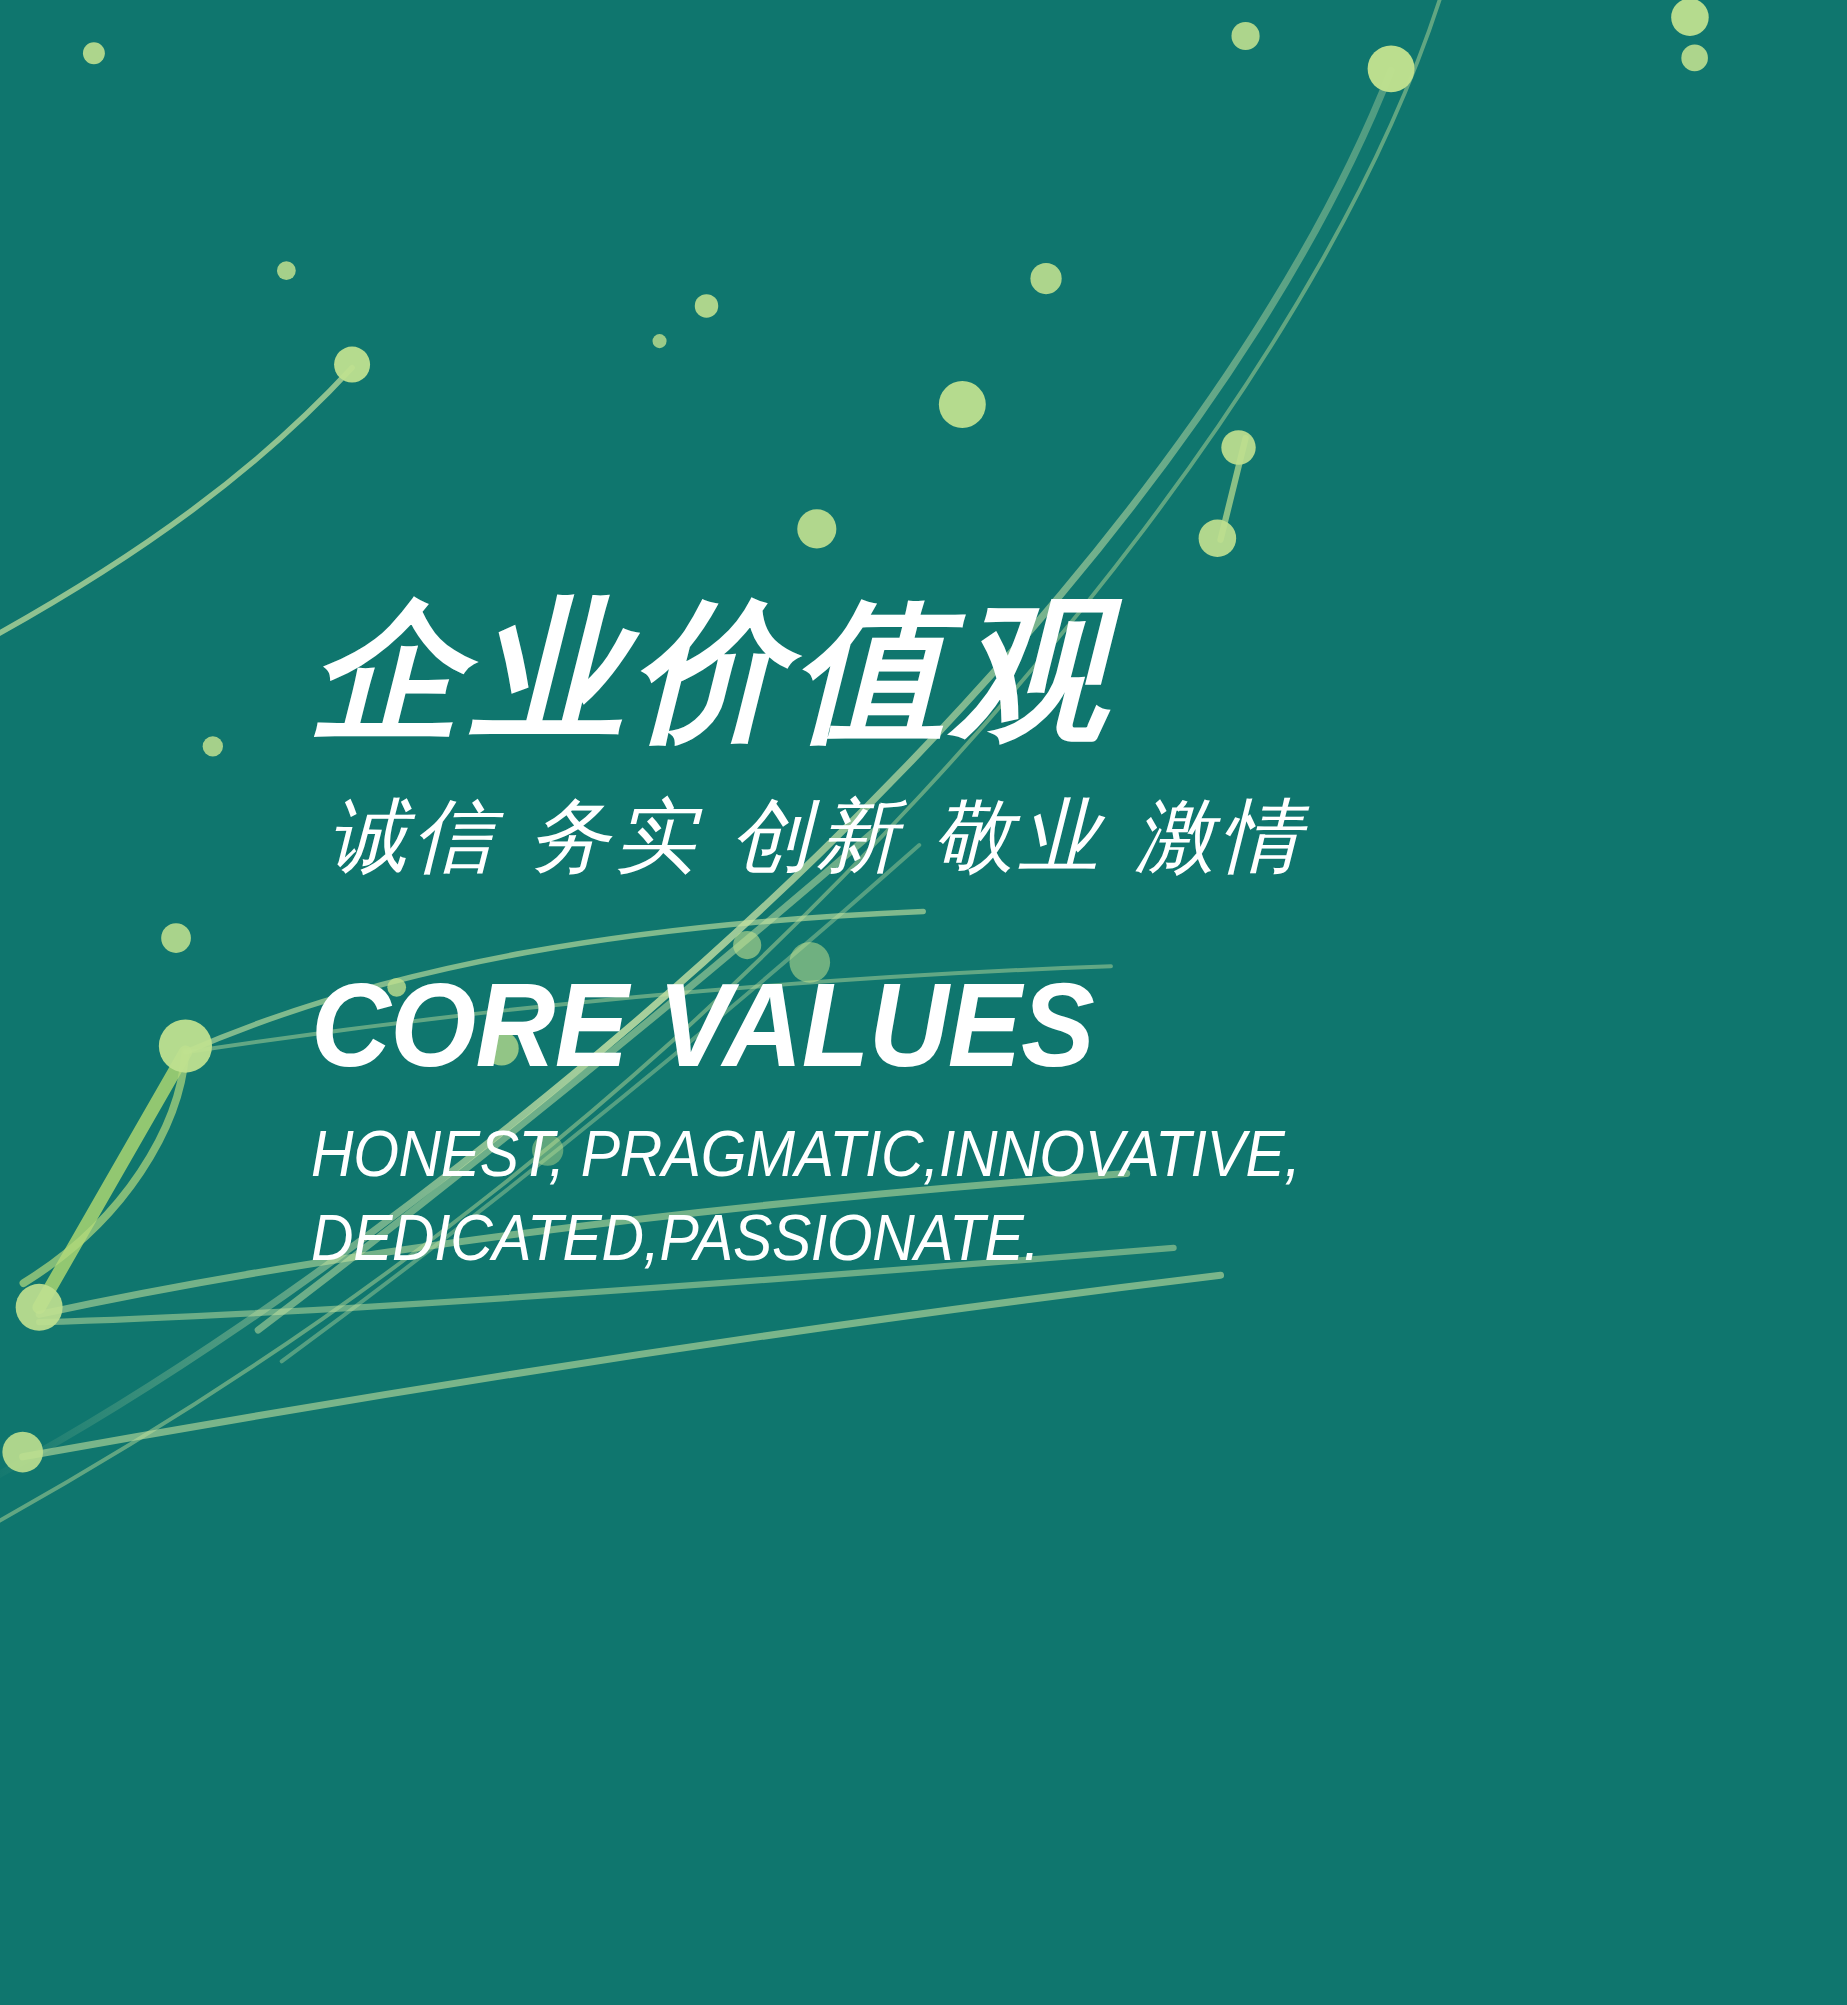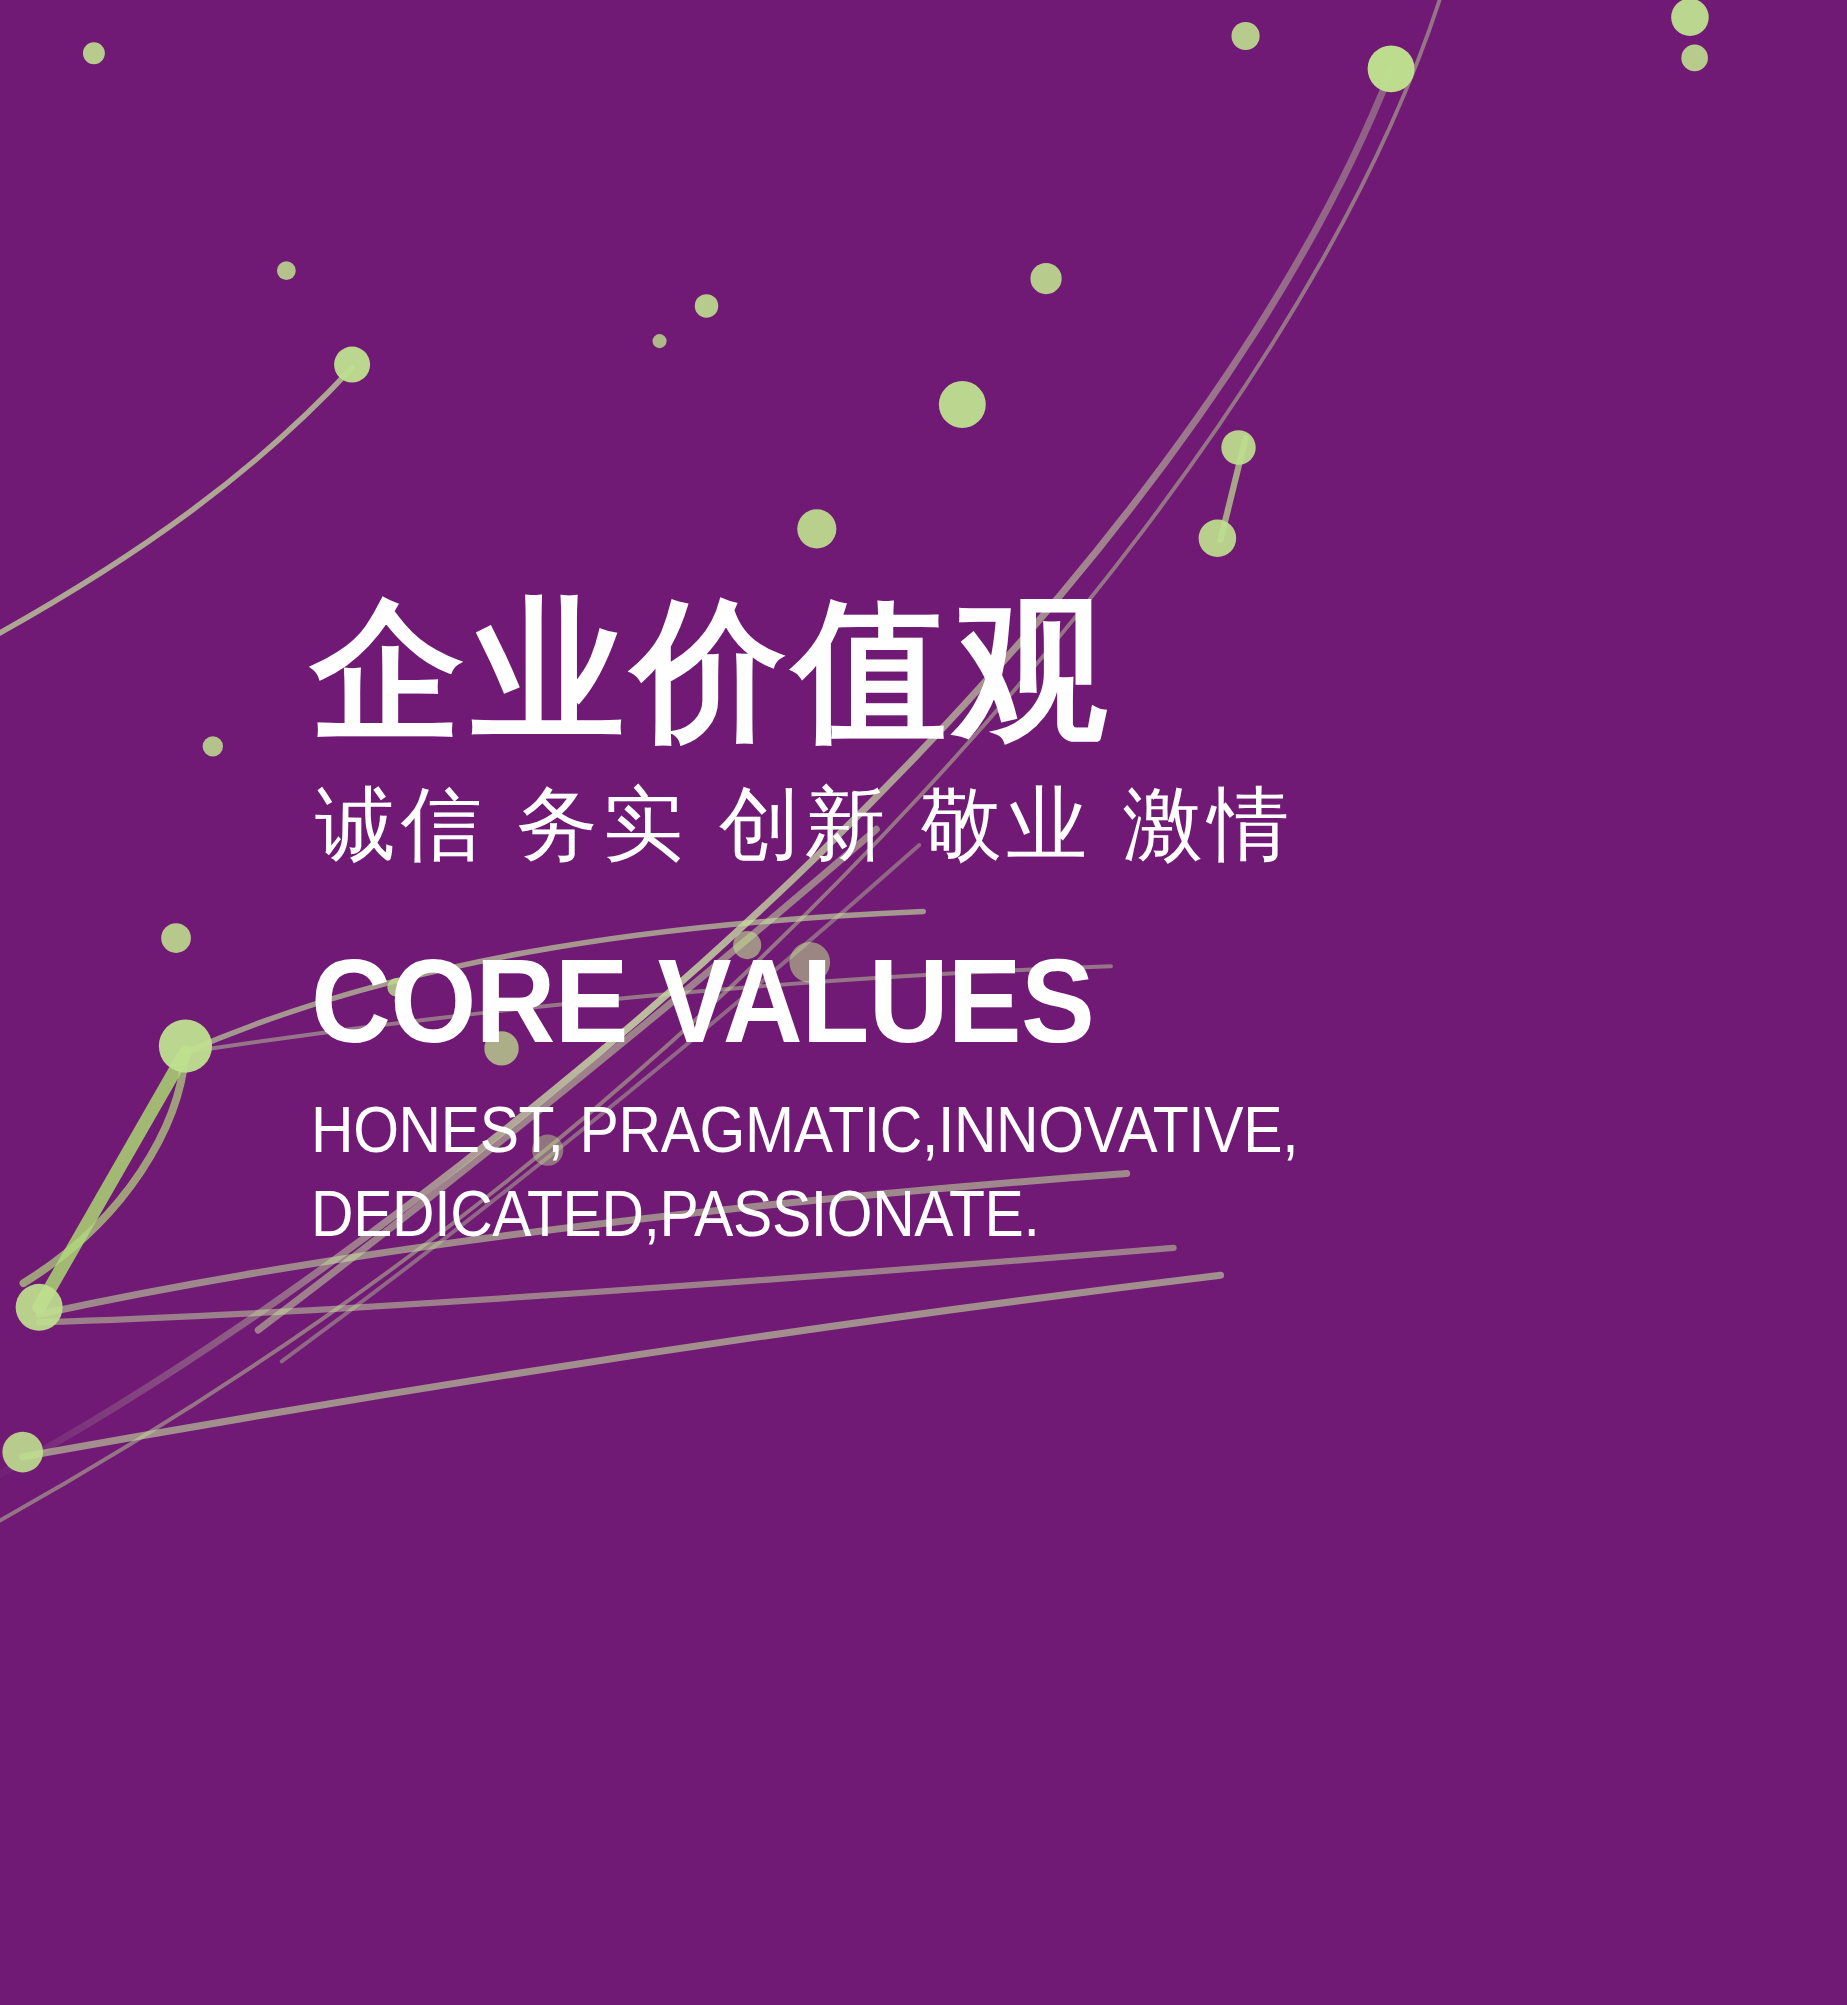--- a/index.html
+++ b/index.html
@@ -6,22 +6,23 @@
   html, body {
     margin: 0;
     padding: 0;
     background: #ffffff;
   }
   #poster {
     position: relative;
     width: 1848px;
     height: 2006px;
     overflow: hidden;
-    background: #701a75;
+    background: #0f766e;
     font-family: "Liberation Sans", "DejaVu Sans", sans-serif;
+    font-style: italic;
   }
   #bg-decor {
     position: absolute;
     left: 0;
     top: 0;
     width: 1848px;
     height: 2006px;
     pointer-events: none;
   }
   #content {
@@ -39,21 +40,21 @@
     white-space: nowrap;
     margin: 0;
     font-family: "DejaVu Sans", "Liberation Sans", sans-serif;
   }
   .cn-sub {
     color: #ffffff;
     font-size: 81px;
     line-height: 1.0;
     font-weight: 400;
     white-space: nowrap;
-    margin: 4px;
+    margin: 16px;
     padding-top: 33px;
     letter-spacing: 4.7px;
     font-family: "DejaVu Sans", "Liberation Sans", sans-serif;
   }
   .en-title {
     color: #ffffff;
     font-size: 119px;
     line-height: 1.0;
     font-weight: 700;
     letter-spacing: -0.8px;

